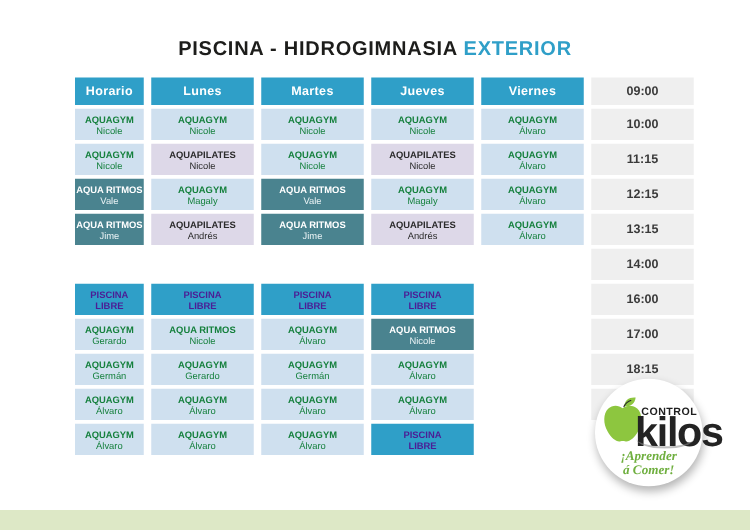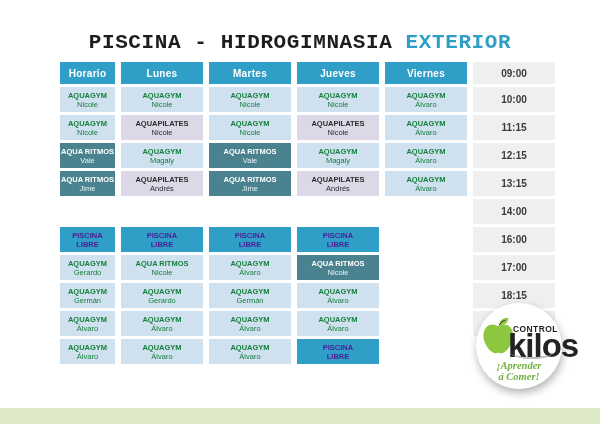--- a/index.html
+++ b/index.html
@@ -6,23 +6,22 @@
   html,body { width:600px; height:424px; }
   body {
     font-family:"Liberation Sans", sans-serif;
     background:#ffffff;
     position:relative;
     overflow:hidden;
   }
   .title {
     position:absolute; top:31px; left:0; width:100%;
     text-align:center;
-    font-size:21px; font-weight:bold; letter-spacing:.6px;
+    font-size:16px; font-weight:bold; letter-spacing:.6px;
     color:#1d1d1b;
-    font-family:Liberation Mono, monospace;
   }
   .title .accent { color:var(--accent,#2f9fc8); }
 
   .grid {
     position:absolute; left:47px; top:62px;
     display:grid;
     grid-template-columns:55px repeat(5,82px);
     grid-template-rows:22px repeat(10,25px);
     column-gap:6px; row-gap:3px;padding-left:13px;
   }

